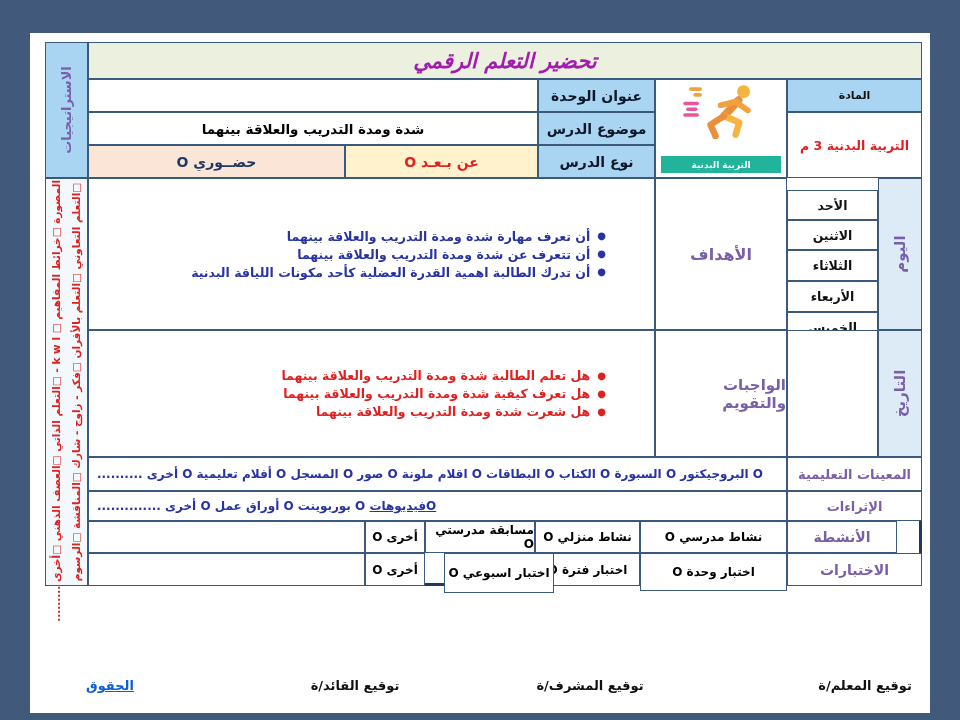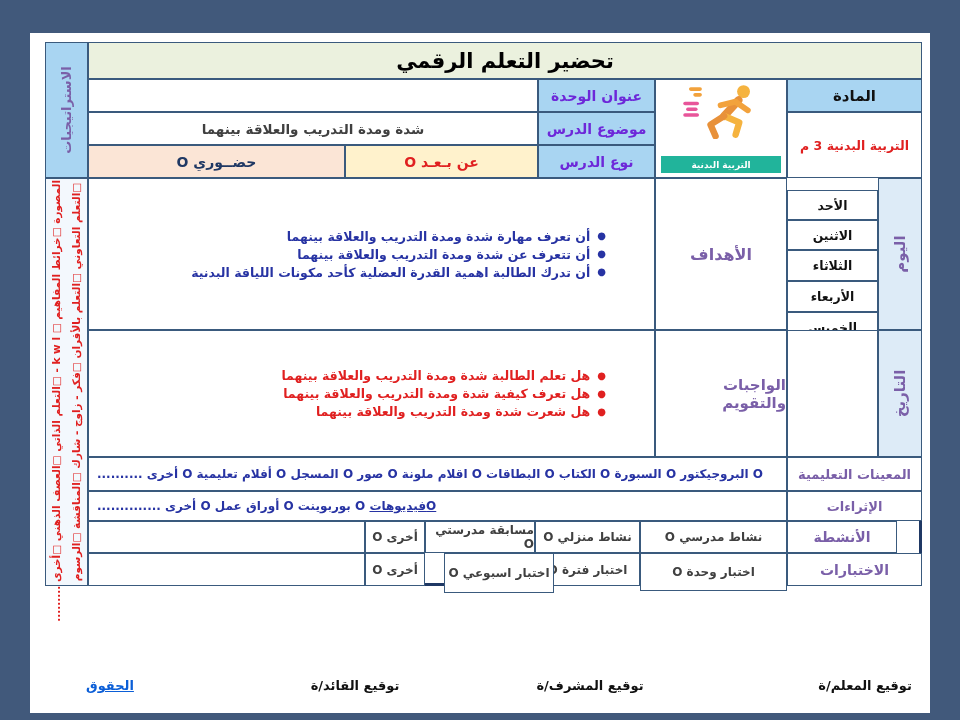--- a/index.html
+++ b/index.html
@@ -11,30 +11,30 @@
   }
   .page{position:absolute;left:30px;top:33px;width:900px;height:680px;background:#ffffff;}
   .frame{position:absolute;left:45px;top:42px;width:877px;height:544px;border:3px solid #1F3864;box-sizing:border-box;background:#fff;}
   .cell{position:absolute;box-sizing:border-box;border:1px solid #3A5A7D;display:flex;align-items:center;justify-content:center;background:#fff;}
   .noflex{display:block;}
   
   .vt{
     position:absolute;white-space:nowrap;text-align:center;
     transform-origin:0 0;transform:rotate(-90deg) translateX(-100%);
   }
-  .title-cell{background:#EBF1DE;color:#000000;font-size:21px;}
-  .lbl-blue{background:#A9D5F2;color:#6d28d9;font-size:14px;}
+  .title-cell{background:#EBF1DE;color:#a21caf;font-size:21px;font-style:italic;}
+  .lbl-blue{background:#A9D5F2;color:#0f172a;font-size:14px;}
   .lbl-purple{color:#7A5FA8;background:#fff;}
   .strip{background:#DDEBF7;}
   .sidebar-head{background:#A9D5F2;}
   .sidebar-body{background:#F3F8FD;}
   .red{color:#E02020;}
   .navy{color:#1F3864;}
   .blue-ink{color:#2733A3;}
-  .green{color:#404040;}
+  .green{color:#000000;}
   .black{color:#111;margin-top:12px;}
   .bullets{flex-direction:column;align-items:flex-start;justify-content:center;gap:3px;padding-right:48px;direction:rtl;}
   .bullet-row{display:flex;align-items:center;gap:7px;font-size:12.5px;}
   .dot{font-size:10px;line-height:1;}
   .opts{justify-content:flex-end;padding:0 8px;direction:rtl;font-size:12px;}
   .footer-sig{position:absolute;top:678px;font-size:13px;color:#111;text-align:center;}
   .rights{color:#0B5ED7;text-decoration:underline;cursor:pointer;}
   .banner{position:absolute;left:5px;bottom:4px;right:5px;height:17px;background:#21B49B;color:#fff;
     font-size:9px;display:flex;align-items:center;justify-content:center;}
   .link-u{text-decoration:underline;cursor:pointer;}
@@ -46,21 +46,21 @@
 <div class="frame"></div>
 
 <div class="cell sidebar-head" style="left:45px;top:42px;width:43px;height:136px;"></div>
 <div class="vt" style="left:46px;top:42px;width:136px;line-height:42px;font-size:13px;color:#7A5FA8;">الاستراتيجيات</div>
 <div class="cell sidebar-body" style="left:45px;top:178px;width:43px;height:408px;"></div>
 <div class="vt red" style="left:66px;top:180px;width:404px;line-height:21px;font-size:10.5px;">□التعلم التعاوني □التعلم بالأقران □فكر - زاوج - شارك □المناقشة □الرسوم</div>
 <div class="vt red" style="left:46px;top:180px;width:404px;line-height:21px;font-size:10.5px;">المصورة □خرائط المفاهيم □ k w l - □التعلم الذاتي □العصف الذهني □أخرى .........</div>
 
 <div class="cell title-cell" style="left:88px;top:42px;width:834px;height:37px;">تحضير التعلم الرقمي</div>
 
-<div class="cell" style="left:787px;top:79px;width:135px;height:33px;background:#A9D5F2;font-size:15px;color:#111;">المادة</div>
+<div class="cell" style="left:787px;top:79px;width:135px;height:33px;background:#A9D5F2;font-size:11px;color:#111;">المادة</div>
 <div class="cell red" style="left:787px;top:112px;width:135px;height:66px;font-size:12.5px;">التربية البدنية 3 م</div>
 
 <div class="cell noflex" style="left:655px;top:79px;width:132px;height:99px;">
   <svg viewBox="0 0 120 78" style="position:absolute;left:14px;top:3px;width:104px;height:56px;">
     <rect x="14" y="6" width="18" height="5" rx="2.5" fill="#F2A23C"></rect>
     <rect x="20" y="14" width="12" height="5" rx="2.5" fill="#F2A23C"></rect>
     <rect x="6" y="26" width="22" height="5" rx="2.5" fill="#E8559A"></rect>
     <rect x="10" y="34" width="16" height="5" rx="2.5" fill="#E8559A"></rect>
     <rect x="6" y="42" width="22" height="5" rx="2.5" fill="#E8559A"></rect>
     <circle cx="90" cy="12" r="9" fill="#F5B33F"></circle>

